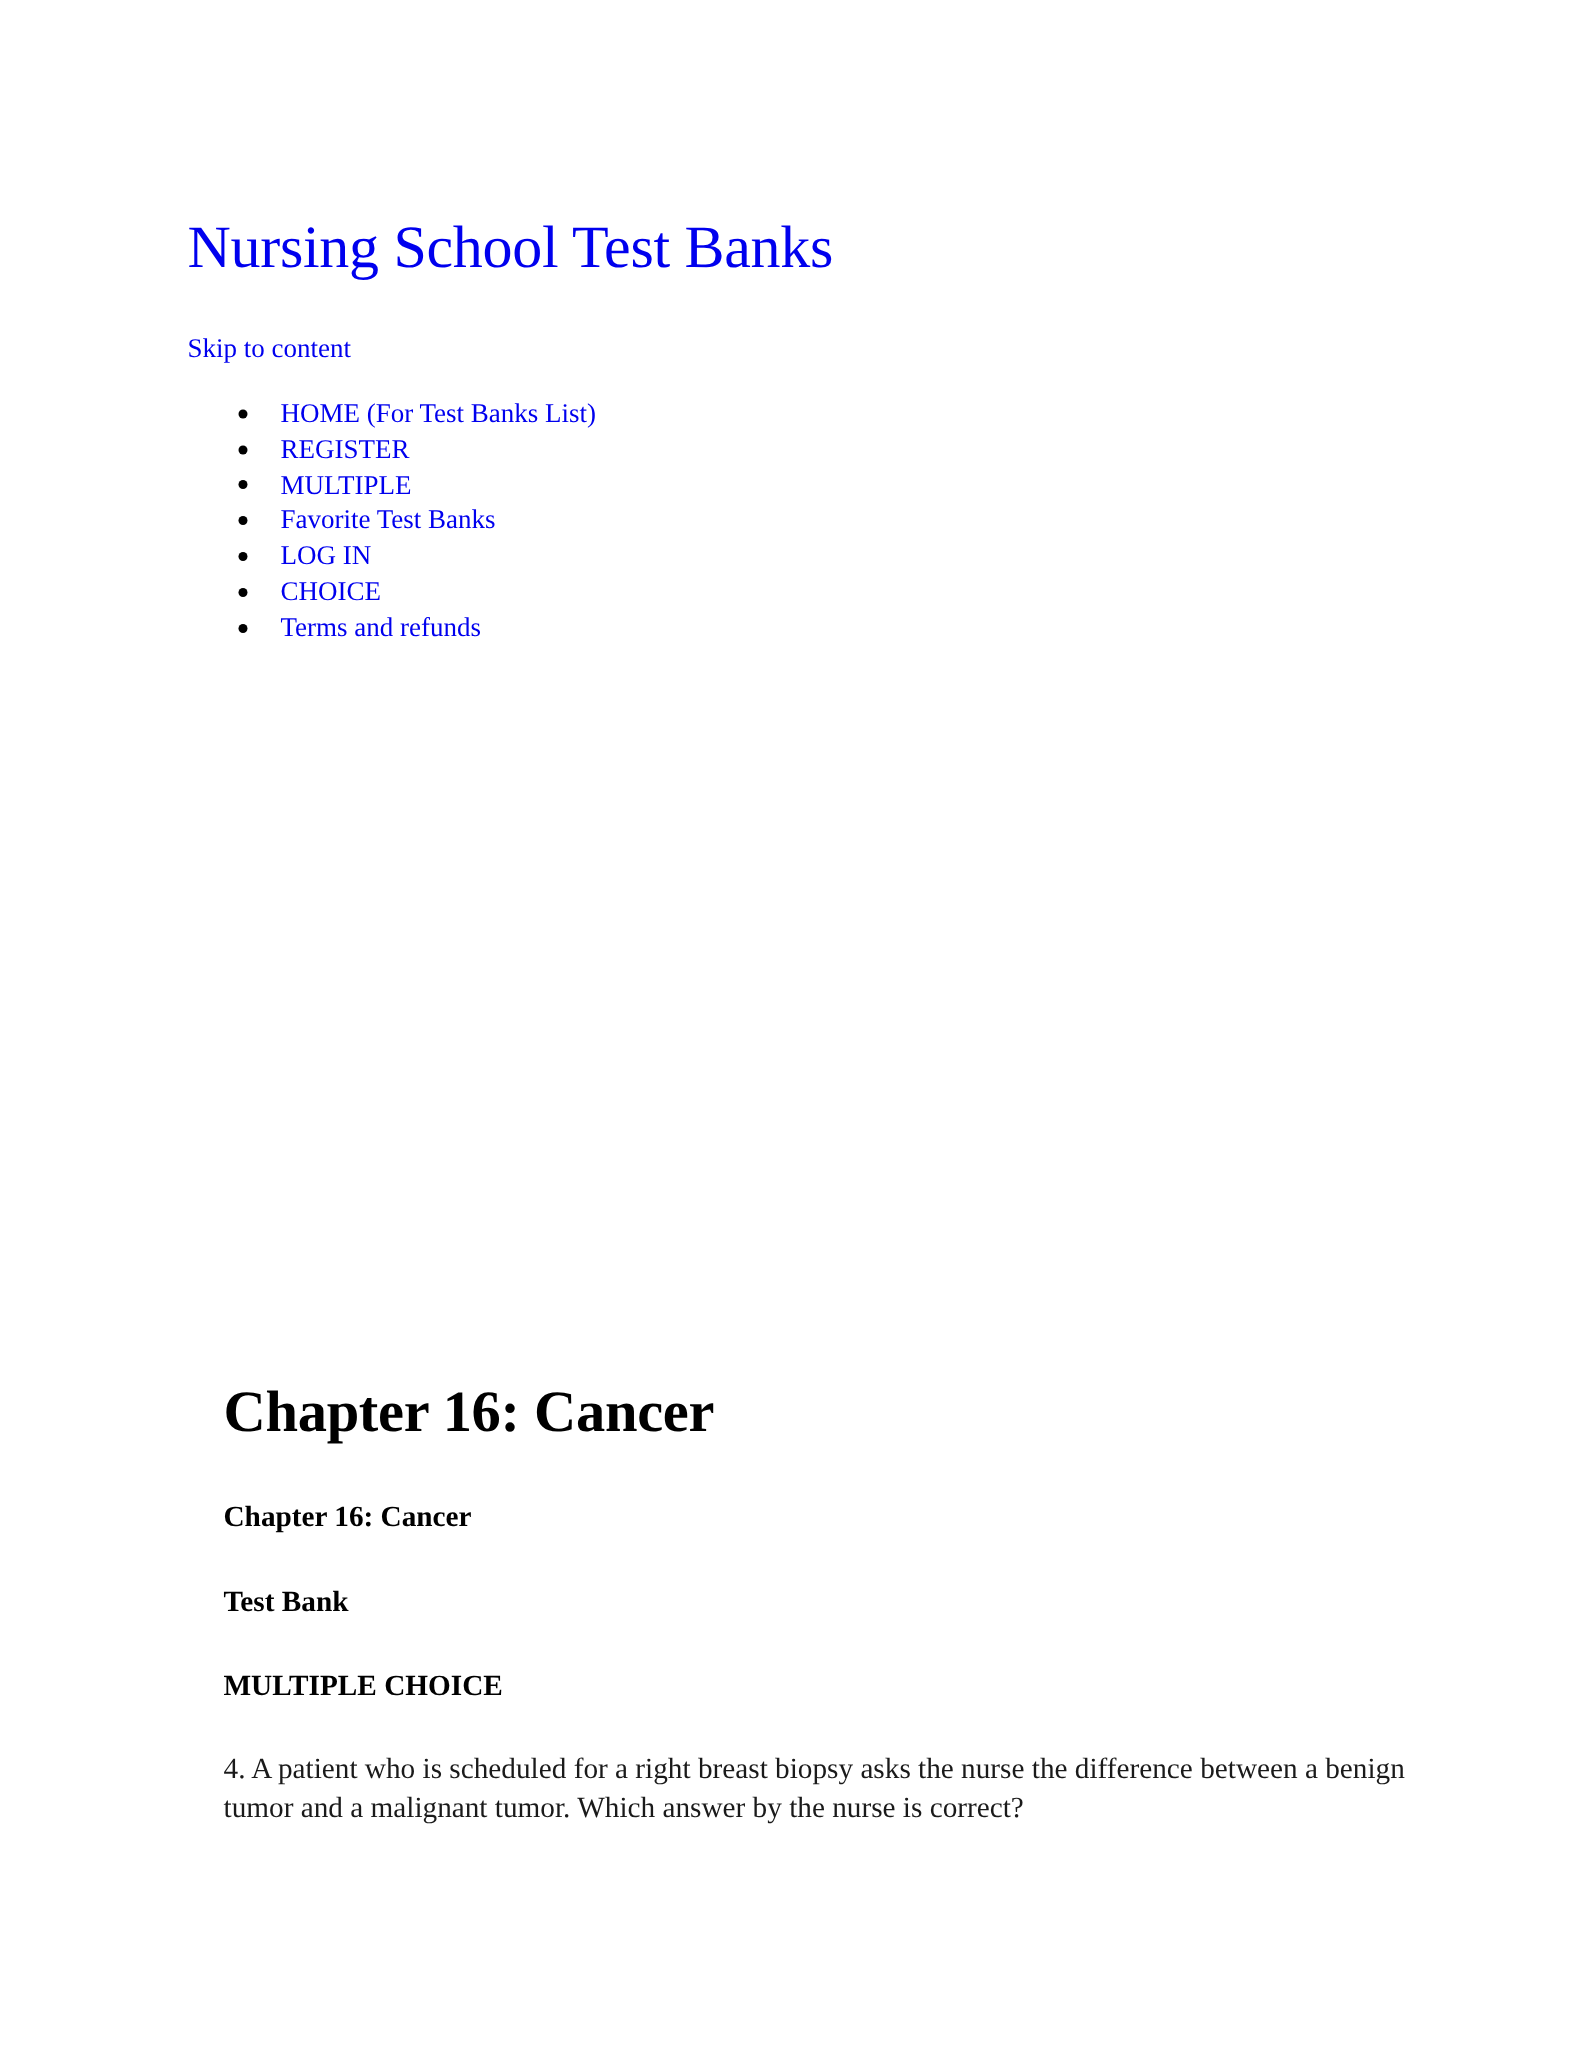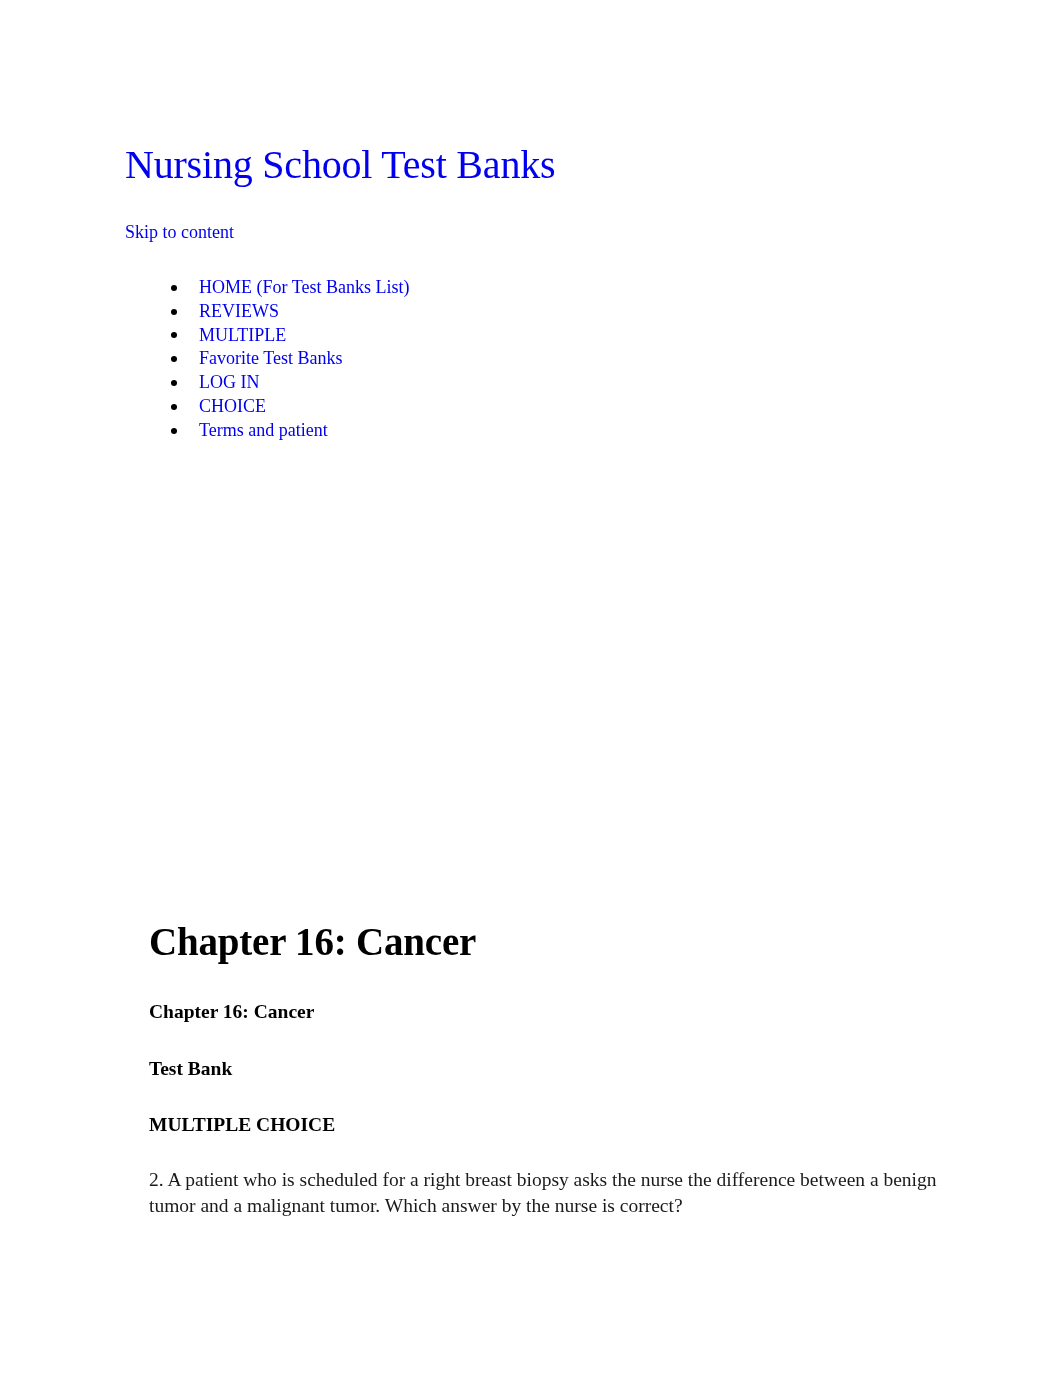--- a/index.html
+++ b/index.html
@@ -79,21 +79,21 @@
 
   
   .site-nav {
     position: absolute;
     left: 125px;
     top: 264px;
     width: 820px;
   }
   .nav-list {
     list-style: none;
-    margin: 12px;
+    margin: 0;
     padding: 0;
     text-decoration: underline;
   }
   .nav-item {
     position: relative;
     height: 23.8px;
     padding-left: 62px;
     line-height: 23.8px;
   }
   .nav-bullet {
@@ -180,41 +180,41 @@
   <a href="#" class="skip-link">Skip to content</a>
 
   <nav class="site-nav">
     <ul class="nav-list">
       <li class="nav-item">
         <span class="nav-bullet"></span>
         <a href="#" class="nav-link">HOME (For Test Banks List)</a>
       </li>
       <li class="nav-item">
         <span class="nav-bullet"></span>
-        <a href="#" class="nav-link">REVIEWS</a>
+        <a href="#" class="nav-link">REGISTER</a>
       </li>
       <li class="nav-item">
         <span class="nav-bullet"></span>
         <a href="#" class="nav-link">MULTIPLE</a>
       </li>
       <li class="nav-item">
         <span class="nav-bullet"></span>
         <a href="#" class="nav-link">Favorite Test Banks</a>
       </li>
       <li class="nav-item">
         <span class="nav-bullet"></span>
         <a href="#" class="nav-link">LOG IN</a>
       </li>
       <li class="nav-item">
         <span class="nav-bullet"></span>
         <a href="#" class="nav-link">CHOICE</a>
       </li>
       <li class="nav-item">
         <span class="nav-bullet"></span>
-        <a href="#" class="nav-link">Terms and patient</a>
+        <a href="#" class="nav-link">Terms and refunds</a>
       </li>
     </ul>
   </nav>
 
   <div class="content-spacer"></div>
 
   <article class="doc-body">
     <h1 class="entry-title">Chapter 16: Cancer</h1>
 
     <div class="sp-1"></div>
@@ -224,16 +224,16 @@
     <div class="sp-2"></div>
 
     <p class="para bold">Test Bank</p>
 
     <div class="sp-3"></div>
 
     <p class="para bold">MULTIPLE CHOICE</p>
 
     <div class="sp-4"></div>
 
-    <p class="para">2. A patient who is scheduled for a right breast biopsy asks the nurse the difference between a benign tumor and a malignant tumor. Which answer by the nurse is correct?</p>
+    <p class="para">4. A patient who is scheduled for a right breast biopsy asks the nurse the difference between a benign tumor and a malignant tumor. Which answer by the nurse is correct?</p>
   </article>
 
 </div>
 
 </body></html>

